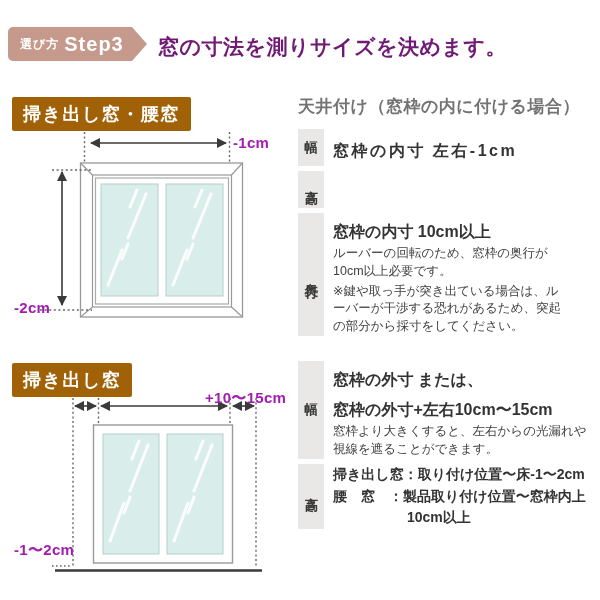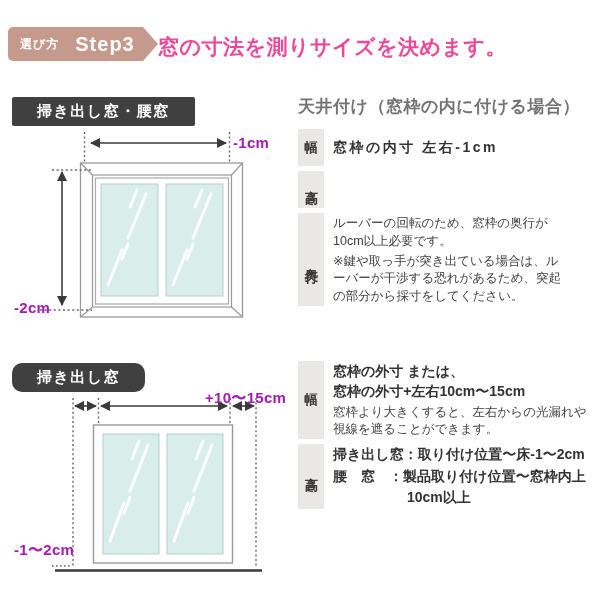--- a/index.html
+++ b/index.html
@@ -9,46 +9,46 @@
     font-family:"Liberation Sans","DejaVu Sans",sans-serif;
     color:#333;
     overflow:hidden;
   }
   #app { position:relative; width:600px; height:600px; background:#fff; }
 
   
   .step-badge {
     position:absolute; left:8px; top:27px; height:34px;
     background:#c59a8c; color:#fff;
-    display:flex; align-items:center; gap:16px;
+    display:flex; align-items:center; gap:5px;
     padding:0 8px 0 12px;
     border-radius:5px 0 0 5px;
   }
   .step-badge::after {
     content:""; position:absolute; left:100%; top:0;
     border-top:17px solid transparent; border-bottom:17px solid transparent;
     border-left:15px solid #c59a8c;
   }
   .step-badge .small { font-size:12px; font-weight:bold; letter-spacing:1px; }
   .step-badge .big   { font-size:20px; font-weight:bold; letter-spacing:1px;text-align:right; }
   .page-title {
     position:absolute; left:158px; top:33px;
-    font-size:21px; font-weight:bold; letter-spacing:.5px; color:#ec4899;
+    font-size:21px; font-weight:bold; letter-spacing:.5px; color:#701a75;
     white-space:nowrap;
   }
 
   
   .black-badge {
     position:absolute;
-    background:#404040; color:#fff;
-    font-size:15px; font-weight:bold; letter-spacing:1.5px;
-    padding:5px 25px; border-radius:2px; white-space:nowrap;
+    background:#a16207; color:#fff;
+    font-size:18px; font-weight:bold; letter-spacing:1.5px;
+    padding:5px 11px; border-radius:2px; white-space:nowrap;
   }
   #badge-top { left:12px; top:97px; }
-  #badge-bottom { left:12px; top:363px;border-radius:10px; }
+  #badge-bottom { left:12px; top:363px; }
 
   
   .diagram-svg { position:absolute; left:0; }
   #svg-top { top:122px; }
   #svg-bottom { top:383px; }
   .dim-label {
     position:absolute; font-size:15px; font-weight:bold; color:#a21caf;
     white-space:nowrap; letter-spacing:.3px;
   }
   #lbl-w1 { left:233px; top:134px; }
@@ -70,22 +70,22 @@
     font-size:13.5px; font-weight:bold;
     display:flex; align-items:center; justify-content:center;
     min-height:37px; box-sizing:border-box;
   }
   .spec-label.vert {
     writing-mode:vertical-rl; text-orientation:upright;
     letter-spacing:2px; padding:6px 0;
   }
   .spec-body { flex:1; display:flex; flex-direction:column; justify-content:center; }
   .spec-main {
-    font-size:14px; font-weight:bold; color:#333;
-    line-height:1.45; white-space:nowrap;
+    font-size:16px; font-weight:bold; color:#333;
+    line-height:1.45; white-space:nowrap;margin-top:7px;
   }
   .spec-main.tracked { letter-spacing:2.5px; }
   .spec-note { font-size:12.5px; color:#404040; line-height:1.42; margin-top:2px; }
   .w238 { max-width:238px; }
   .w266 { max-width:266px; }
   .def-line {
     font-size:14px; font-weight:bold; color:#333;
     line-height:1.55; white-space:nowrap;
   }
   .indent { margin-left:74px; }
@@ -190,20 +190,21 @@
       </div>
     </div>
 
     <div class="spec-row">
       <div class="spec-label vert">高さ</div>
     </div>
 
     <div class="spec-row">
       <div class="spec-label vert">奥行</div>
       <div class="spec-body">
+        <div class="spec-main">窓枠の内寸 10cm以上</div>
         <div class="spec-note w238">ルーバーの回転のため、窓枠の奥行が10cm以上必要です。</div>
         <div class="spec-note w238">※鍵や取っ手が突き出ている場合は、ルーバーが干渉する恐れがあるため、突起の部分から採寸をしてください。</div>
       </div>
     </div>
   </div>
 
   <div id="table-bottom" class="spec-table">
 
     <div class="spec-row">
       <div class="spec-label">幅</div>

